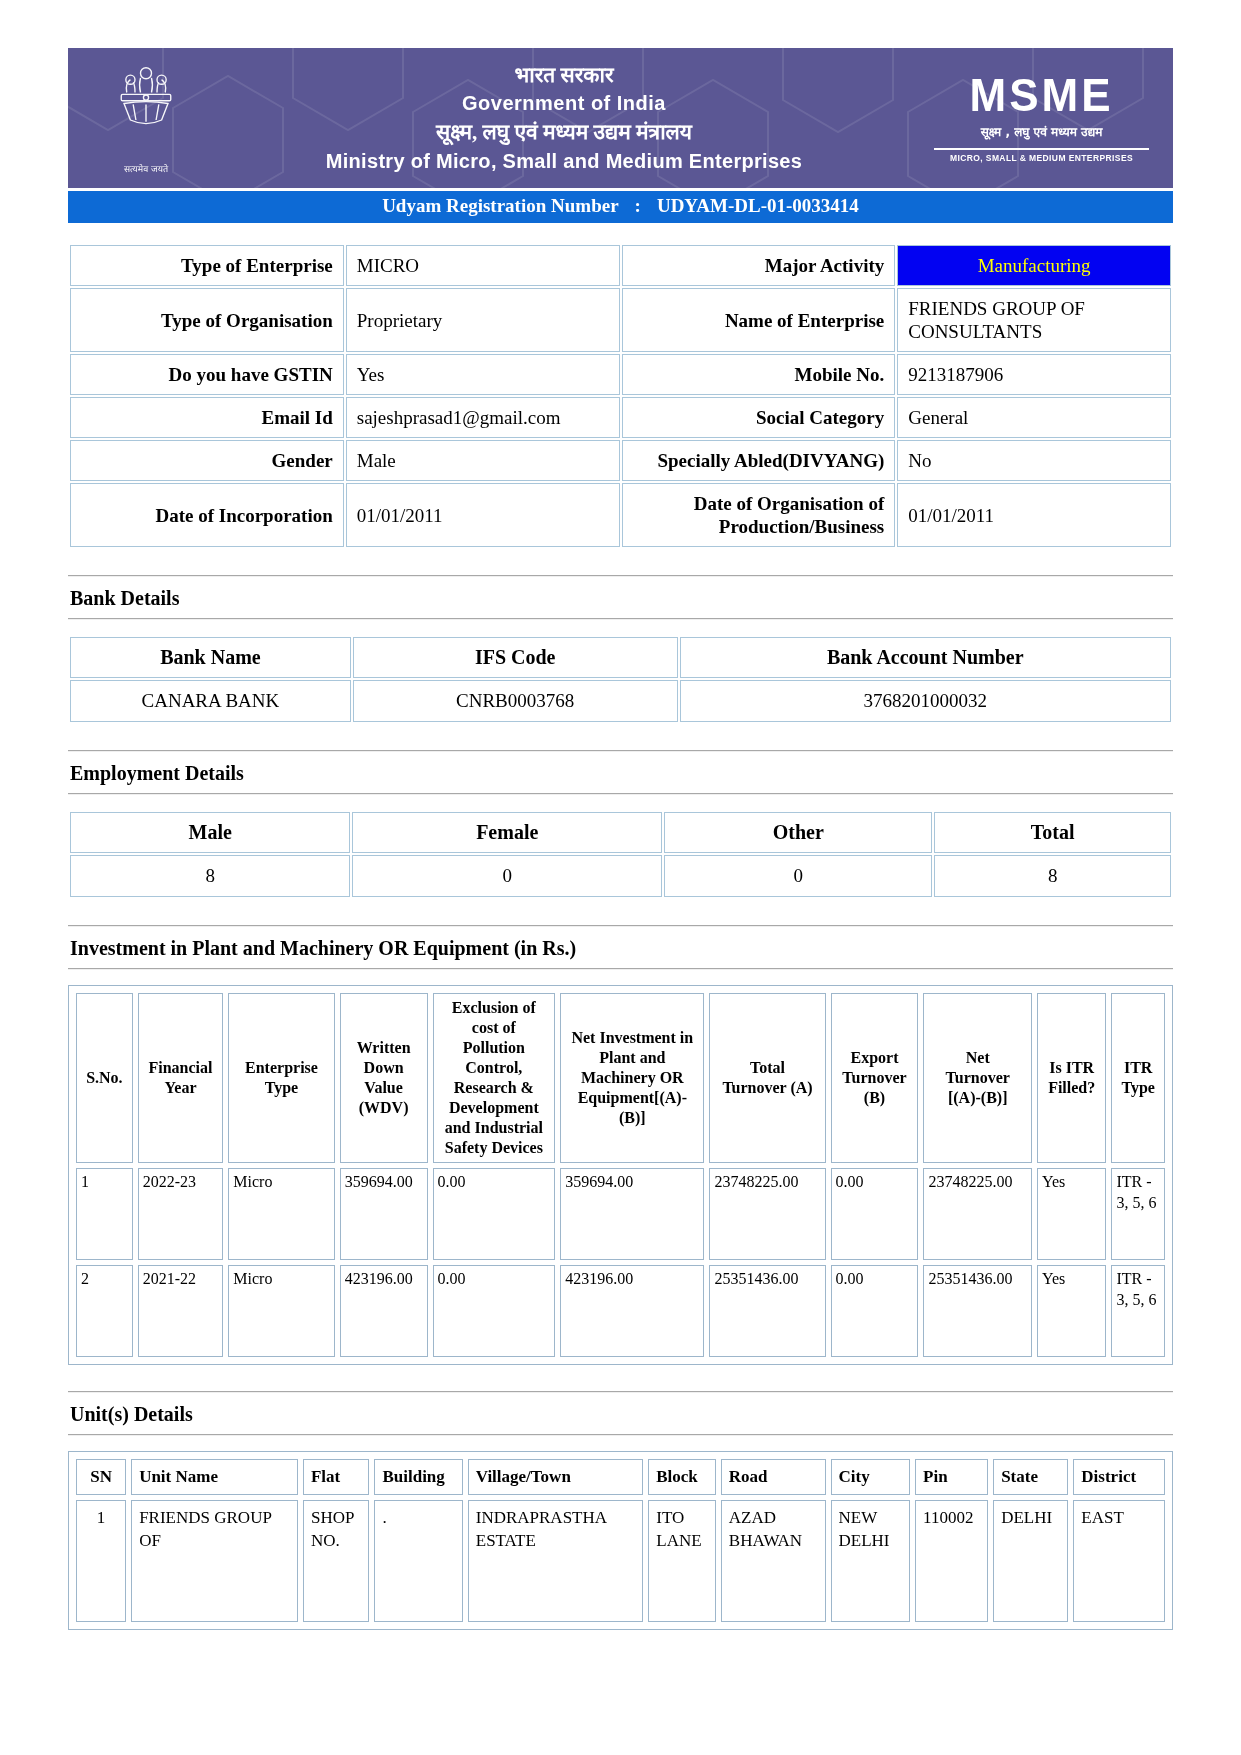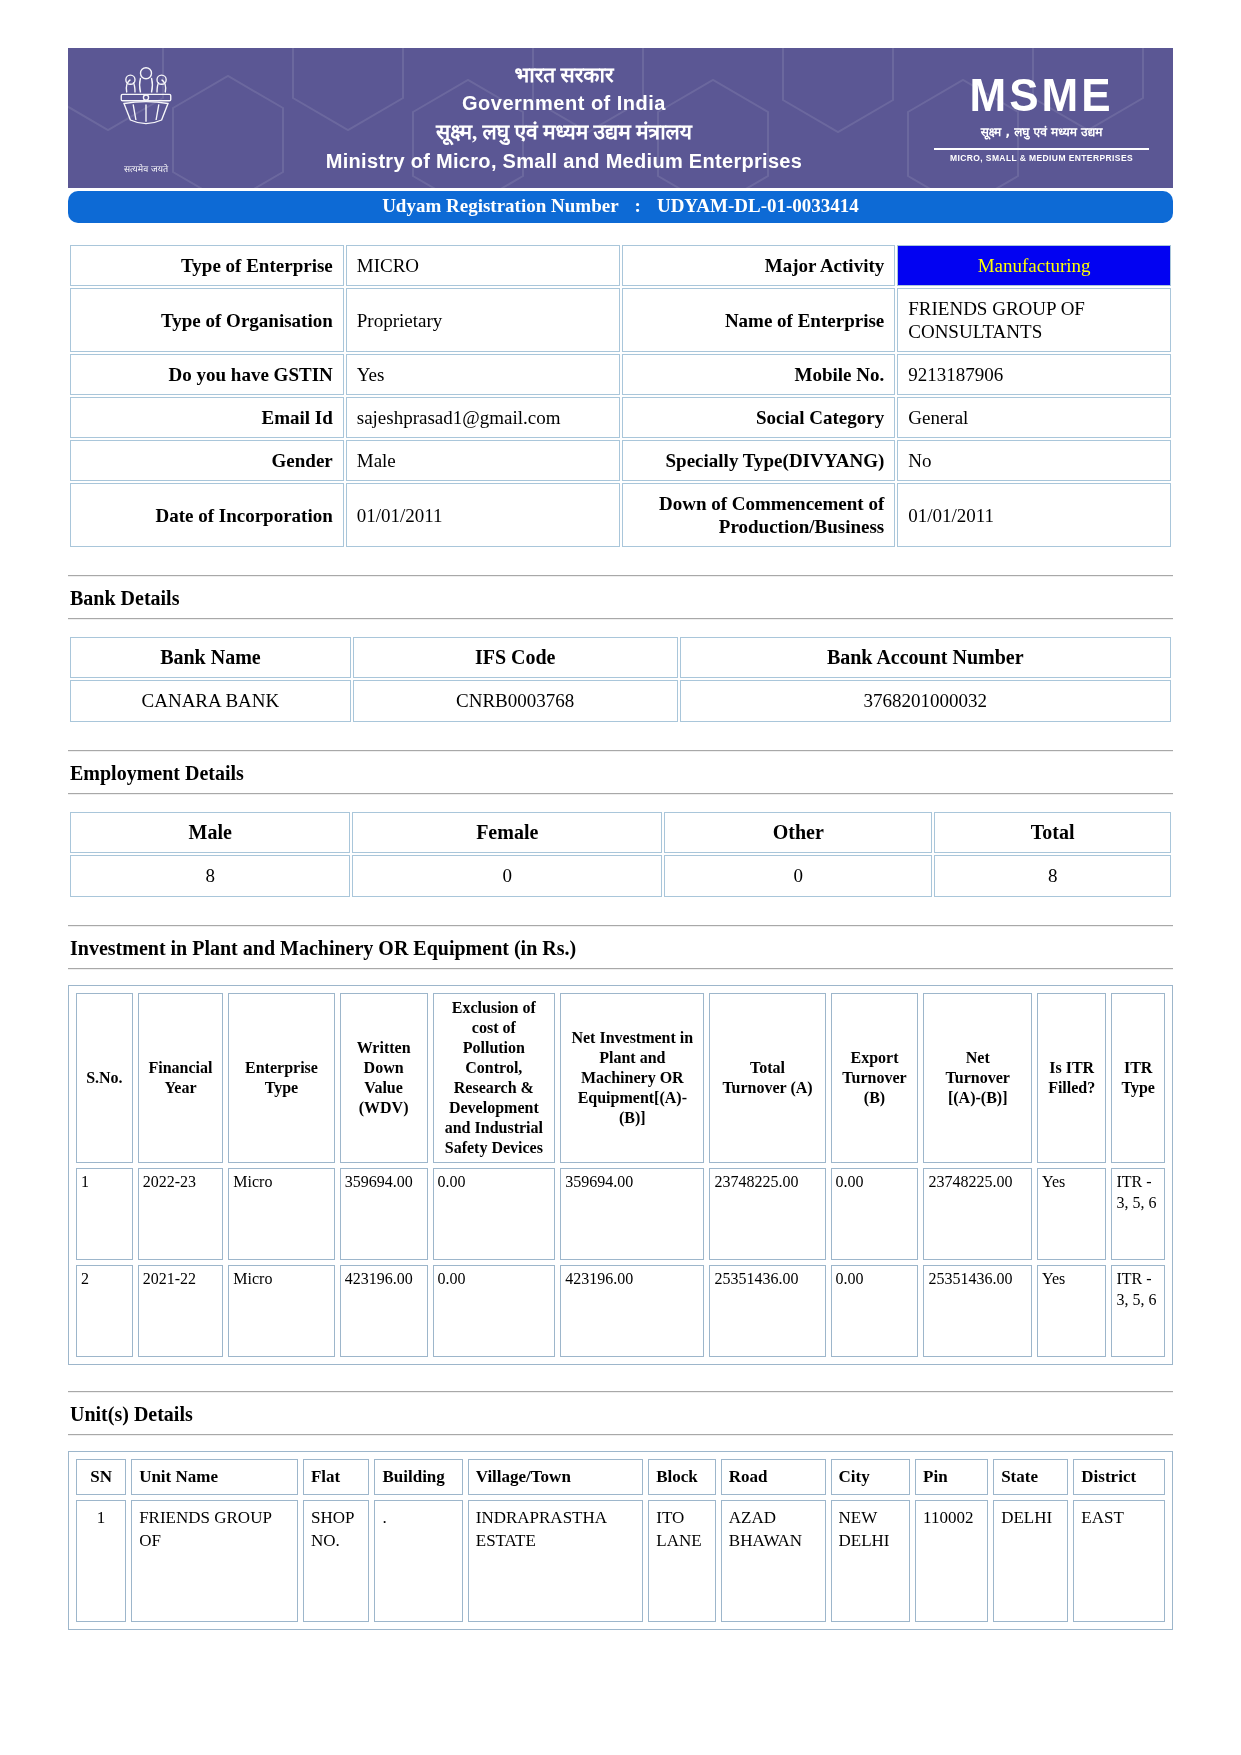--- a/index.html
+++ b/index.html
@@ -29,21 +29,21 @@
     font-family:"Liberation Sans","DejaVu Sans",sans-serif; position:relative; z-index:1; }
   .msme-word { font-size:44px; font-weight:bold; letter-spacing:3px; line-height:1;
     transform:scaleY(1.05); }
   .msme-hindi { font-family:"DejaVu Sans",sans-serif; font-size:12px; font-weight:bold;
     border-bottom:2px solid #fff; padding-bottom:8px; margin-top:6px; }
   .msme-eng { font-size:8.5px; font-weight:bold; margin-top:3px; letter-spacing:.4px; }
 
   
   .blue-bar {
     margin-top:3px; background:#0d6ad5; color:#ffffff; text-align:center;
-    font-weight:bold; font-size:19px; padding:4px 0 6px;border-radius:10px;
+    font-weight:bold; font-size:19px; padding:4px 0 6px;
   }
   .blue-bar .colon { margin:0 16px; }
 
   
   table.grid { width:100%; border-collapse:separate; border-spacing:2px; }
   table.grid td, table.grid th { border:1px solid #a9c6da; background:#fff; }
   .details { margin-top:20px; }
   .details td { font-size:19px; line-height:23px; padding:8px 10px; }
   .details td.lbl { font-weight:bold; text-align:right; width:25%; }
   .details td.val { text-align:left; width:25%; }
@@ -174,27 +174,27 @@
     </tr>
     <tr>
       <td class="lbl">Email Id</td>
       <td class="val">sajeshprasad1@gmail.com</td>
       <td class="lbl">Social Category</td>
       <td class="val">General</td>
     </tr>
     <tr>
       <td class="lbl">Gender</td>
       <td class="val">Male</td>
-      <td class="lbl">Specially Type(DIVYANG)</td>
+      <td class="lbl">Specially Abled(DIVYANG)</td>
       <td class="val">No</td>
     </tr>
     <tr>
       <td class="lbl">Date of Incorporation</td>
       <td class="val">01/01/2011</td>
-      <td class="lbl">Down of Commencement of Production/Business</td>
+      <td class="lbl">Date of Organisation of Production/Business</td>
       <td class="val">01/01/2011</td>
     </tr>
   </tbody>
     </table>
 
   <div class="rule top"></div>
   <div class="sec-h">Bank Details</div>
   <div class="rule bottom"></div>
   <table class="grid simple">
     <colgroup>

